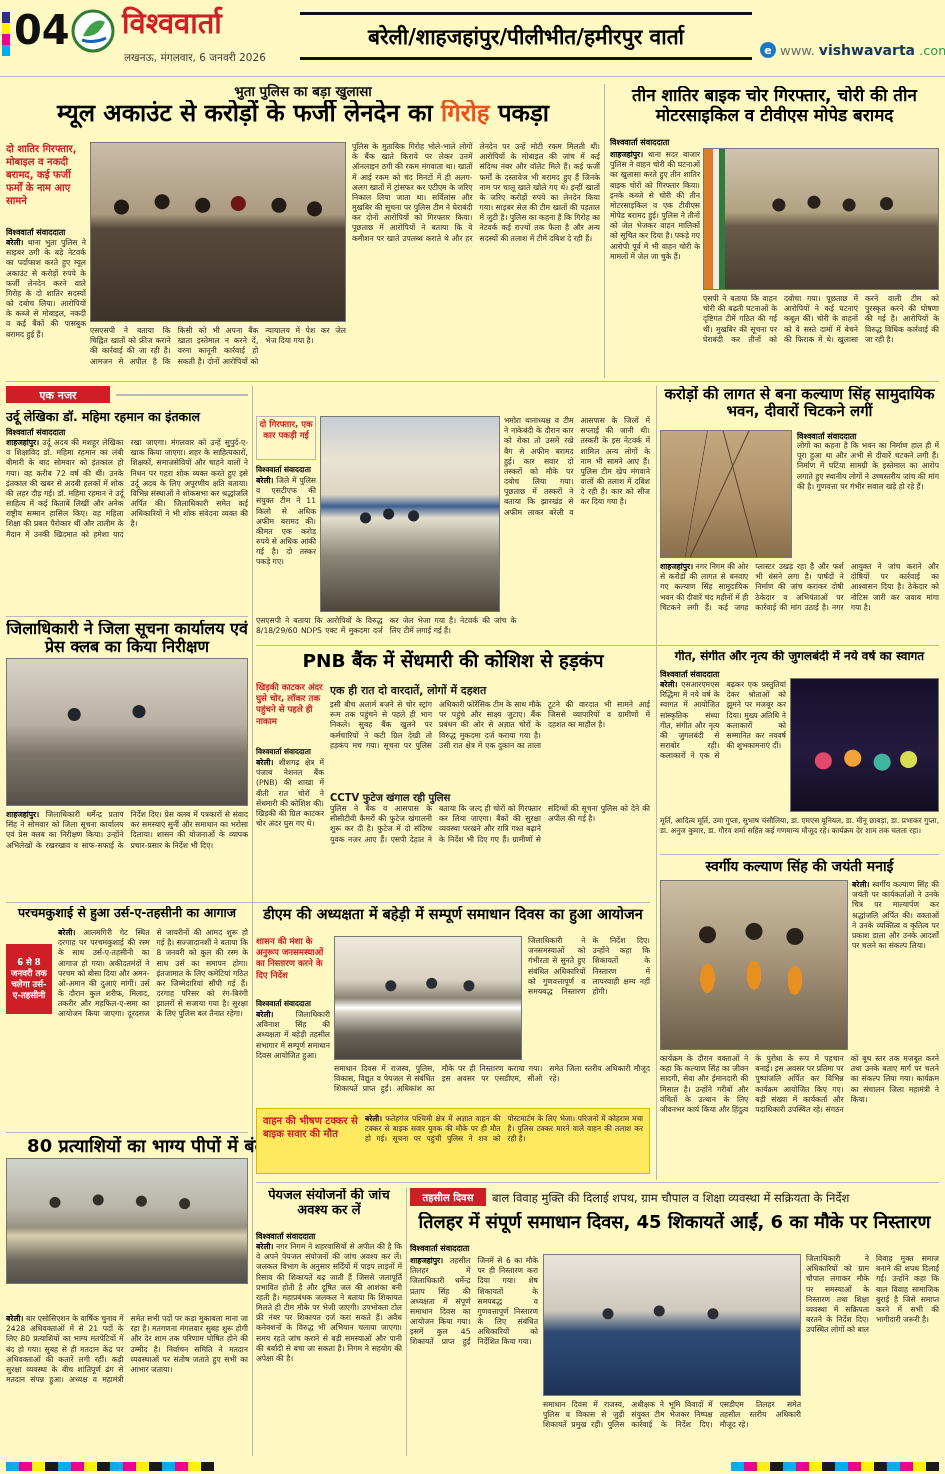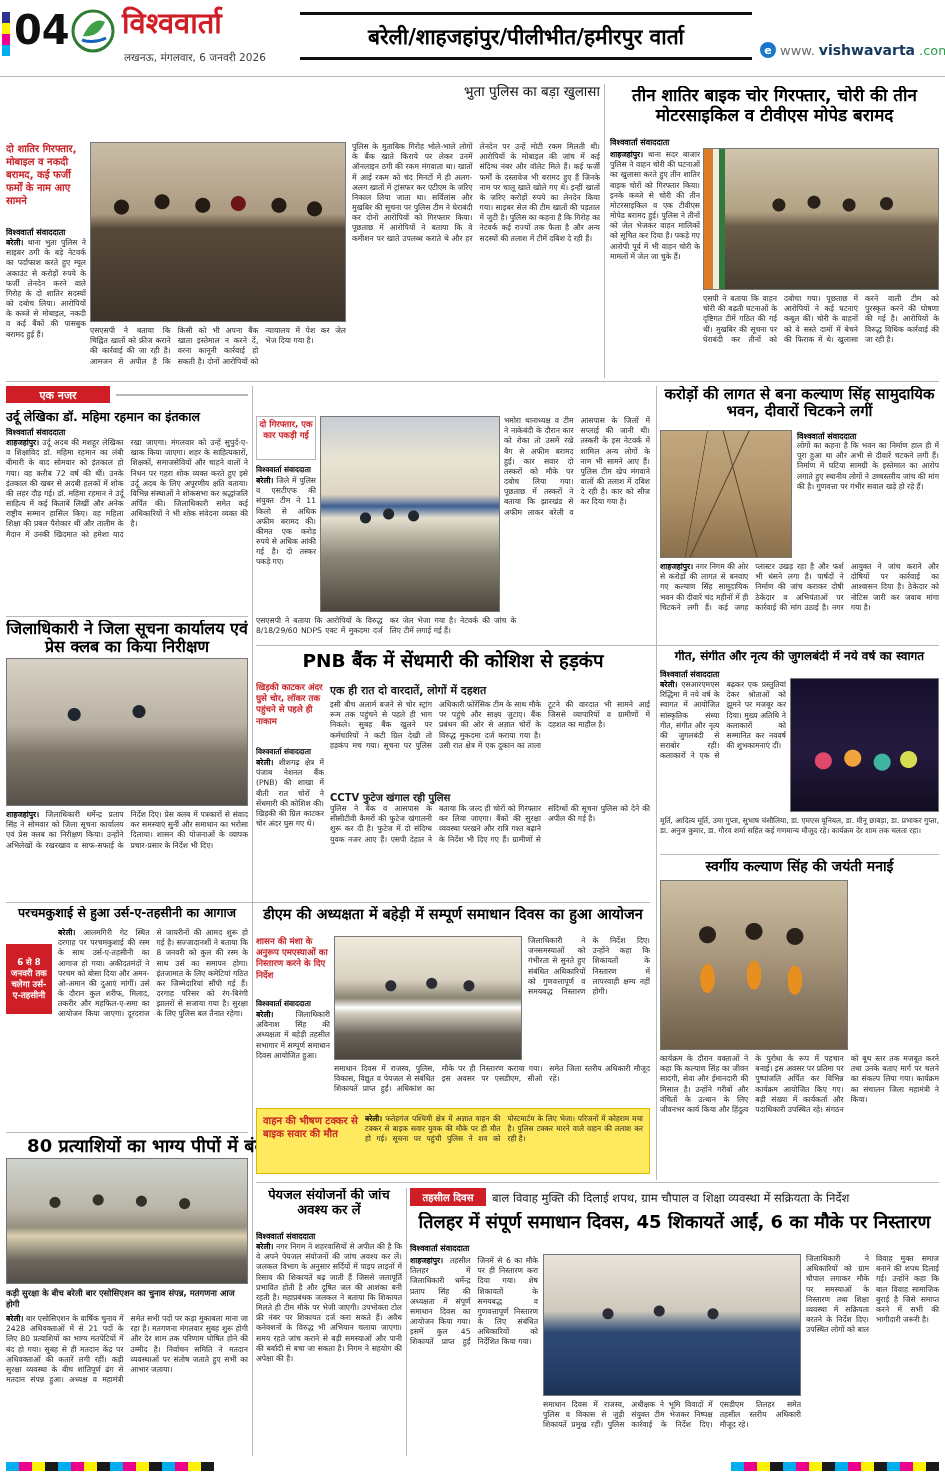--- a/index.html
+++ b/index.html
@@ -1,23 +1,23 @@
 <!DOCTYPE html>
 <html><head>
 <meta charset="utf-8">
 <style>
   *{box-sizing:border-box;margin:0;padding:0}
   html,body{background:#e9e9e9}
   body{font-family:"DejaVu Sans","Liberation Sans",sans-serif}
-  .page{position:relative;width:945px;height:1474px;margin:0 auto;background:#ffffff;color:#1b1b1b;overflow:hidden}
+  .page{position:relative;width:945px;height:1474px;margin:0 auto;background:#fef9c3;color:#1b1b1b;overflow:hidden}
   .abs{position:absolute}
   .rule{position:absolute;background:#b8b8b8}
   .hlc{font-weight:bold;color:#000;text-align:center;line-height:1.15;overflow:hidden}
   .nowrap{white-space:nowrap}
-  .kicker{font-weight:normal;text-align:right;font-size:13.5px;color:#111}
+  .kicker{font-weight:bold;text-align:center;font-size:13.5px;color:#111}
   .accent{color:#e8531c}
   .bt{font-size:7.6px;line-height:1.34;text-align:justify;color:#222;overflow:hidden}
   .c2{column-count:2;column-gap:7px}
   .c3{column-count:3;column-gap:7px}
   .bl{font-weight:bold;font-size:8px;color:#000}
   .dl{font-weight:bold;color:#000}
   .rsub{color:#c9252b;font-weight:bold;font-size:8.6px;line-height:1.3;overflow:hidden}
   .rsub-lg{color:#c9252b;font-weight:bold;font-size:10px;line-height:1.3;overflow:hidden}
   .redbox{background:#d01e26;color:#fff;font-weight:bold;display:flex;align-items:center;justify-content:center;text-align:center}
   .photo{position:absolute;border:1px solid #777}
@@ -136,20 +136,21 @@
   <div class="rule" style="left:6px;top:902px;width:644px;height:1px"></div>
   <div class="rule" style="left:6px;top:1132px;width:242px;height:1px"></div>
   <div class="rule" style="left:256px;top:1182px;width:683px;height:1px"></div>
   <div class="rule" style="left:604px;top:84px;width:1px;height:294px"></div>
   <div class="rule" style="left:252px;top:386px;width:1px;height:1070px"></div>
   <div class="rule" style="left:656px;top:386px;width:1px;height:794px"></div>
   <div class="rule" style="left:406px;top:1188px;width:1px;height:268px"></div>
 
   <article class="abs" style="left:6px;top:80px;width:594px;height:298px">
     <div class="abs kicker" style="left:0;top:2px;width:594px">भुता पुलिस का बड़ा खुलासा</div>
+    <h1 class="abs hlc nowrap" style="left:0;top:20px;width:594px;height:34px;font-size:24px"><span>म्यूल अकाउंट से करोड़ों के फर्जी लेनदेन का </span><span class="accent">गिरोह</span><span> पकड़ा</span></h1>
     <div class="abs rsub-lg" style="left:0;top:62px;width:80px;height:80px;text-align:left">दो शातिर गिरफ्तार, मोबाइल व नकदी बरामद, कई फर्जी फर्मों के नाम आए सामने</div>
     <div class="abs bl" style="left:0;top:146px;width:80px">विश्ववार्ता संवाददाता</div>
     <div class="abs bt" style="left:0;top:158px;width:80px;height:140px"><span class="dl">बरेली।</span> <span>थाना भुता पुलिस ने साइबर ठगी के बड़े नेटवर्क का पर्दाफाश करते हुए म्यूल अकाउंट से करोड़ों रुपये के फर्जी लेनदेन करने वाले गिरोह के दो शातिर सदस्यों को दबोच लिया। आरोपियों के कब्जे से मोबाइल, नकदी व कई बैंकों की पासबुक बरामद हुई हैं।</span></div>
     <div class="photo ph-main" style="left:84px;top:62px;width:256px;height:180px"></div>
     <div class="abs bt c2" style="left:346px;top:62px;width:248px;height:236px">पुलिस के मुताबिक गिरोह भोले-भाले लोगों के बैंक खाते किराये पर लेकर उनमें ऑनलाइन ठगी की रकम मंगवाता था। खातों में आई रकम को चंद मिनटों में ही अलग-अलग खातों में ट्रांसफर कर एटीएम के जरिए निकाल लिया जाता था। सर्विलांस और मुखबिर की सूचना पर पुलिस टीम ने घेराबंदी कर दोनों आरोपियों को गिरफ्तार किया। पूछताछ में आरोपियों ने बताया कि वे कमीशन पर खाते उपलब्ध कराते थे और हर लेनदेन पर उन्हें मोटी रकम मिलती थी। आरोपियों के मोबाइल की जांच में कई संदिग्ध नंबर और वॉलेट मिले हैं। कई फर्जी फर्मों के दस्तावेज भी बरामद हुए हैं जिनके नाम पर चालू खाते खोले गए थे। इन्हीं खातों के जरिए करोड़ों रुपये का लेनदेन किया गया। साइबर सेल की टीम खातों की पड़ताल में जुटी है। पुलिस का कहना है कि गिरोह का नेटवर्क कई राज्यों तक फैला है और अन्य सदस्यों की तलाश में टीमें दबिश दे रही हैं।</div>
     <div class="abs bt c3" style="left:84px;top:246px;width:256px;height:52px">एसएसपी ने बताया कि चिह्नित खातों को फ्रीज कराने की कार्रवाई की जा रही है। आमजन से अपील है कि किसी को भी अपना बैंक खाता इस्तेमाल न करने दें, वरना कानूनी कार्रवाई हो सकती है। दोनों आरोपियों को न्यायालय में पेश कर जेल भेज दिया गया है।</div>
   </article>
 
   <article class="abs" style="left:610px;top:80px;width:329px;height:298px">
     <h2 class="abs hlc" style="left:0;top:6px;width:329px;height:44px;font-size:17px">तीन शातिर बाइक चोर गिरफ्तार, चोरी की तीन मोटरसाइकिल व टीवीएस मोपेड बरामद</h2>
@@ -207,39 +208,39 @@
     <h2 class="abs hlc nowrap" style="left:0;top:2px;width:279px;height:16px;font-size:12px">गीत, संगीत और नृत्य की जुगलबंदी में नये वर्ष का स्वागत</h2>
     <div class="abs bl" style="left:0;top:20px;width:120px">विश्ववार्ता संवाददाता</div>
     <div class="abs bt c2" style="left:0;top:32px;width:126px;height:132px"><span class="dl">बरेली।</span> <span>एसआरएमएस रिद्धिमा में नये वर्ष के स्वागत में आयोजित सांस्कृतिक संध्या गीत, संगीत और नृत्य की जुगलबंदी से सराबोर रही। कलाकारों ने एक से बढ़कर एक प्रस्तुतियां देकर श्रोताओं को झूमने पर मजबूर कर दिया। मुख्य अतिथि ने कलाकारों को सम्मानित कर नववर्ष की शुभकामनाएं दीं।</span></div>
     <div class="photo ph-stage" style="left:130px;top:30px;width:149px;height:134px"></div>
     <div class="abs capt" style="left:0;top:168px;width:279px;height:34px">मूर्ति, आदित्य मूर्ति, उमा गुप्ता, सुभाष चंसौलिया, डा. एमएस यूनियल, डा. मीनू छाबड़ा, डा. प्रभाकर गुप्ता, डा. अनुज कुमार, डा. गौरव शर्मा सहित कई गणमान्य मौजूद रहे। कार्यक्रम देर शाम तक चलता रहा।</div>
   </article>
 
   <article class="abs" style="left:660px;top:856px;width:279px;height:324px">
     <h2 class="abs hlc nowrap" style="left:0;top:2px;width:279px;height:18px;font-size:14px">स्वर्गीय कल्याण सिंह की जयंती मनाई</h2>
     <div class="photo ph-jayanti" style="left:0;top:24px;width:188px;height:170px"></div>
+    <div class="abs bt" style="left:192px;top:24px;width:87px;height:170px"><span class="dl">बरेली।</span> <span>स्वर्गीय कल्याण सिंह की जयंती पर कार्यकर्ताओं ने उनके चित्र पर माल्यार्पण कर श्रद्धांजलि अर्पित की। वक्ताओं ने उनके व्यक्तित्व व कृतित्व पर प्रकाश डाला और उनके आदर्शों पर चलने का संकल्प लिया।</span></div>
     <div class="abs bt c3" style="left:0;top:198px;width:279px;height:124px">कार्यक्रम के दौरान वक्ताओं ने कहा कि कल्याण सिंह का जीवन सादगी, सेवा और ईमानदारी की मिसाल है। उन्होंने गरीबों और वंचितों के उत्थान के लिए जीवनभर कार्य किया और हिंदुत्व के पुरोधा के रूप में पहचान बनाई। इस अवसर पर प्रतिमा पर पुष्पांजलि अर्पित कर विभिन्न कार्यक्रम आयोजित किए गए। बड़ी संख्या में कार्यकर्ता और पदाधिकारी उपस्थित रहे। संगठन को बूथ स्तर तक मजबूत करने तथा उनके बताए मार्ग पर चलने का संकल्प लिया गया। कार्यक्रम का संचालन जिला महामंत्री ने किया।</div>
   </article>
 
   <article class="abs" style="left:6px;top:904px;width:242px;height:226px">
     <h3 class="abs hlc nowrap" style="left:0;top:2px;width:242px;height:16px;font-size:12.5px">परचमकुशाई से हुआ उर्स-ए-तहसीनी का आगाज</h3>
     <div class="abs redbox" style="left:0;top:40px;width:46px;height:70px;font-size:8.5px;line-height:1.3;padding:2px">6 से 8 जनवरी तक चलेगा उर्स-ए-तहसीनी</div>
     <div class="abs bt c2" style="left:52px;top:24px;width:190px;height:198px"><span class="dl">बरेली।</span> <span>आलमगिरी गेट स्थित दरगाह पर परचमकुशाई की रस्म के साथ उर्स-ए-तहसीनी का आगाज हो गया। अकीदतमंदों ने परचम को बोसा दिया और अमन-ओ-अमान की दुआएं मांगीं। उर्स के दौरान कुल शरीफ, मिलाद, तकरीर और महफिल-ए-समा का आयोजन किया जाएगा। दूरदराज से जायरीनों की आमद शुरू हो गई है। सज्जादानशीं ने बताया कि 8 जनवरी को कुल की रस्म के साथ उर्स का समापन होगा। इंतजामात के लिए कमेटियां गठित कर जिम्मेदारियां सौंपी गई हैं। दरगाह परिसर को रंग-बिरंगी झालरों से सजाया गया है। सुरक्षा के लिए पुलिस बल तैनात रहेगा।</span></div>
   </article>
 
   <article class="abs" style="left:6px;top:1134px;width:242px;height:324px">
     <h3 class="abs hlc nowrap" style="left:16px;top:2px;width:242px;height:18px;font-size:18px;text-align:right">80 प्रत्याशियों का भाग्य पीपों में बंद</h3>
     <div class="photo ph-ballot" style="left:0;top:24px;width:242px;height:126px"></div>
-    <div class="abs" style="left:0;top:154px;width:242px;height:24px;font-weight:bold;font-size:8.4px;line-height:1.3">कड़ी सुरक्षा के बीच बरेली बार एसोसिएशन का चुनाव संपन्न, मतगणना आज होगी</div>
     <div class="abs bt c2" style="left:0;top:180px;width:242px;height:142px"><span class="dl">बरेली।</span> <span>बार एसोसिएशन के वार्षिक चुनाव में 2428 अधिवक्ताओं में से 21 पदों के लिए 80 प्रत्याशियों का भाग्य मतपेटियों में बंद हो गया। सुबह से ही मतदान केंद्र पर अधिवक्ताओं की कतारें लगी रहीं। कड़ी सुरक्षा व्यवस्था के बीच शांतिपूर्ण ढंग से मतदान संपन्न हुआ। अध्यक्ष व महामंत्री समेत सभी पदों पर कड़ा मुकाबला माना जा रहा है। मतगणना मंगलवार सुबह शुरू होगी और देर शाम तक परिणाम घोषित होने की उम्मीद है। निर्वाचन समिति ने मतदान व्यवस्थाओं पर संतोष जताते हुए सभी का आभार जताया।</span></div>
   </article>
 
   <article class="abs" style="left:256px;top:904px;width:394px;height:200px">
     <h2 class="abs hlc nowrap" style="left:0;top:2px;width:394px;height:20px;font-size:14.5px">डीएम की अध्यक्षता में बहेड़ी में सम्पूर्ण समाधान दिवस का हुआ आयोजन</h2>
-    <div class="abs rsub" style="left:0;top:32px;width:74px;height:58px">शासन की मंशा के अनुरूप एमएस्याओं का निस्तारण करने के दिए निर्देश</div>
+    <div class="abs rsub" style="left:0;top:32px;width:74px;height:58px">शासन की मंशा के अनुरूप जनसमस्याओं का निस्तारण करने के दिए निर्देश</div>
     <div class="abs bl" style="left:0;top:94px;width:74px;font-size:7.4px">विश्ववार्ता संवाददाता</div>
     <div class="abs bt" style="left:0;top:106px;width:74px;height:90px"><span class="dl">बरेली।</span> <span>जिलाधिकारी अविनाश सिंह की अध्यक्षता में बहेड़ी तहसील सभागार में सम्पूर्ण समाधान दिवस आयोजित हुआ।</span></div>
     <div class="photo ph-baheri" style="left:78px;top:32px;width:188px;height:124px"></div>
     <div class="abs bt c2" style="left:272px;top:32px;width:122px;height:124px">जिलाधिकारी ने जनसमस्याओं को गंभीरता से सुनते हुए संबंधित अधिकारियों को गुणवत्तापूर्ण व समयबद्ध निस्तारण के निर्देश दिए। उन्होंने कहा कि शिकायतों के निस्तारण में लापरवाही क्षम्य नहीं होगी।</div>
     <div class="abs bt c3" style="left:78px;top:160px;width:316px;height:38px">समाधान दिवस में राजस्व, पुलिस, विकास, विद्युत व पेयजल से संबंधित शिकायतें प्राप्त हुईं। अधिकांश का मौके पर ही निस्तारण कराया गया। इस अवसर पर एसडीएम, सीओ समेत जिला स्तरीय अधिकारी मौजूद रहे।</div>
   </article>
 
   <aside class="abs ybox" style="left:256px;top:1108px;width:394px;height:66px">
     <div class="rsub-lg" style="width:96px;flex:none">वाहन की भीषण टक्कर से बाइक सवार की मौत</div>
     <div class="bt c2" style="flex:1;font-size:7.4px"><span class="dl">बरेली।</span> <span>फतेहगंज पश्चिमी क्षेत्र में अज्ञात वाहन की टक्कर से बाइक सवार युवक की मौके पर ही मौत हो गई। सूचना पर पहुंची पुलिस ने शव को पोस्टमार्टम के लिए भेजा। परिजनों में कोहराम मचा है। पुलिस टक्कर मारने वाले वाहन की तलाश कर रही है।</span></div>

